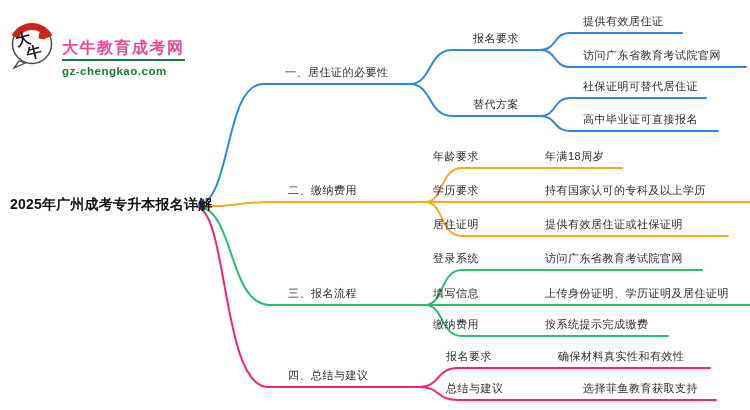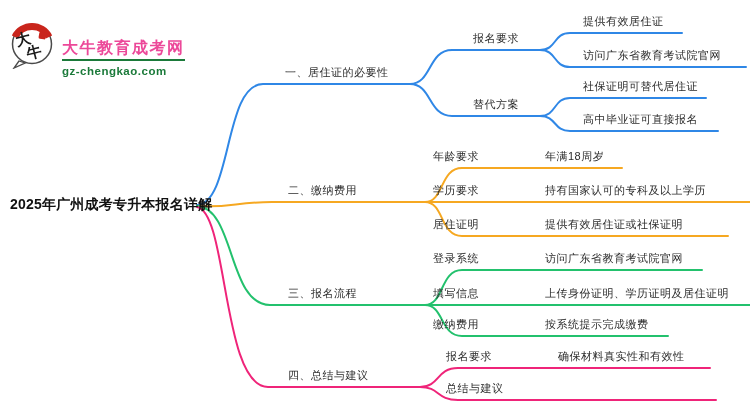--- a/index.html
+++ b/index.html
@@ -95,14 +95,15 @@
   <span class="lbl" style="left:583px;top:48px">访问广东省教育考试院官网</span>
   <span class="lbl" style="left:583px;top:79px">社保证明可替代居住证</span>
   <span class="lbl" style="left:583px;top:112px">高中毕业证可直接报名</span>
   <span class="lbl" style="left:545px;top:149px">年满18周岁</span>
   <span class="lbl" style="left:545px;top:183px">持有国家认可的专科及以上学历</span>
   <span class="lbl" style="left:545px;top:217px">提供有效居住证或社保证明</span>
   <span class="lbl" style="left:545px;top:251px">访问广东省教育考试院官网</span>
   <span class="lbl" style="left:545px;top:286px">上传身份证明、学历证明及居住证明</span>
   <span class="lbl" style="left:545px;top:317px">按系统提示完成缴费</span>
   <span class="lbl" style="left:558px;top:349px">确保材料真实性和有效性</span>
+  <span class="lbl" style="left:583px;top:381px">选择菲鱼教育获取支持</span>
 
 </div>
 
 </body></html>

